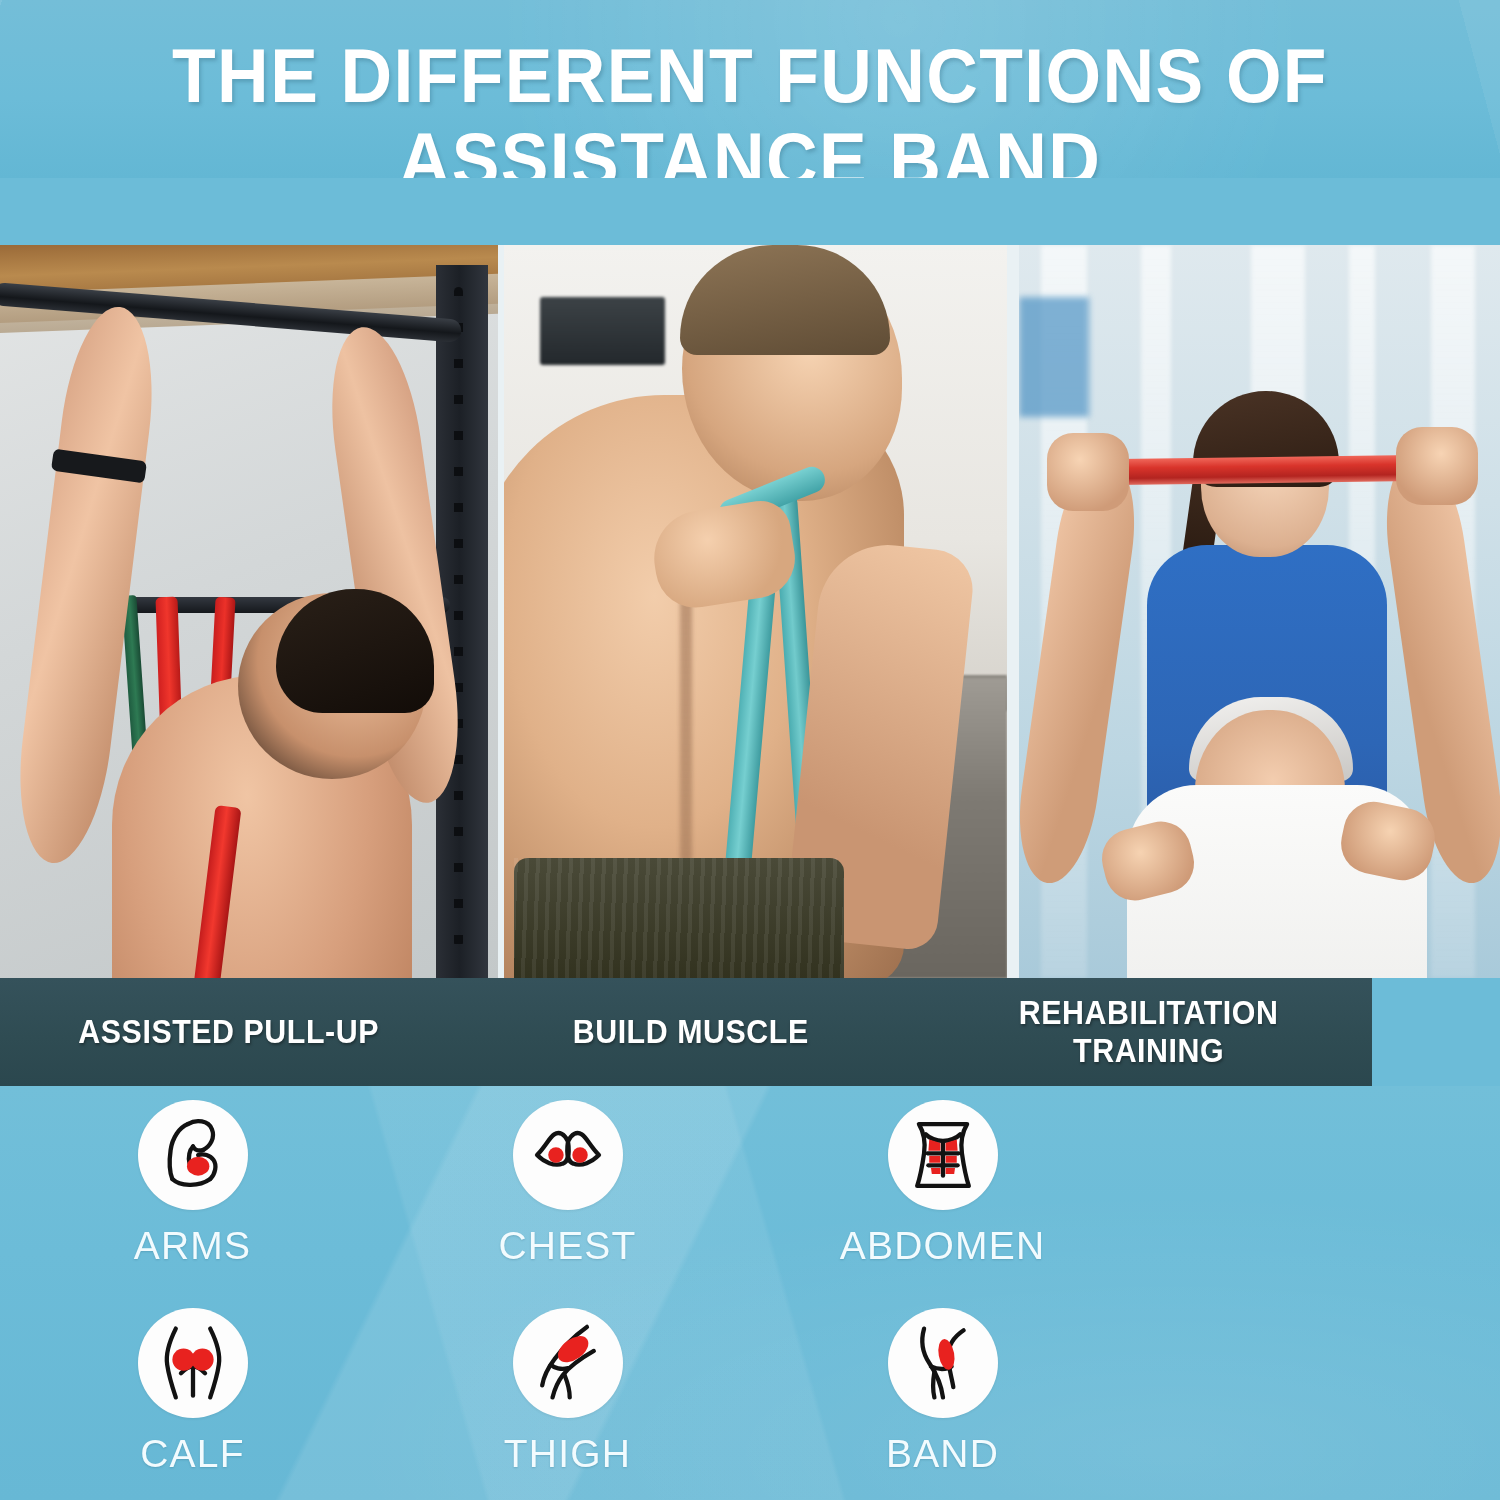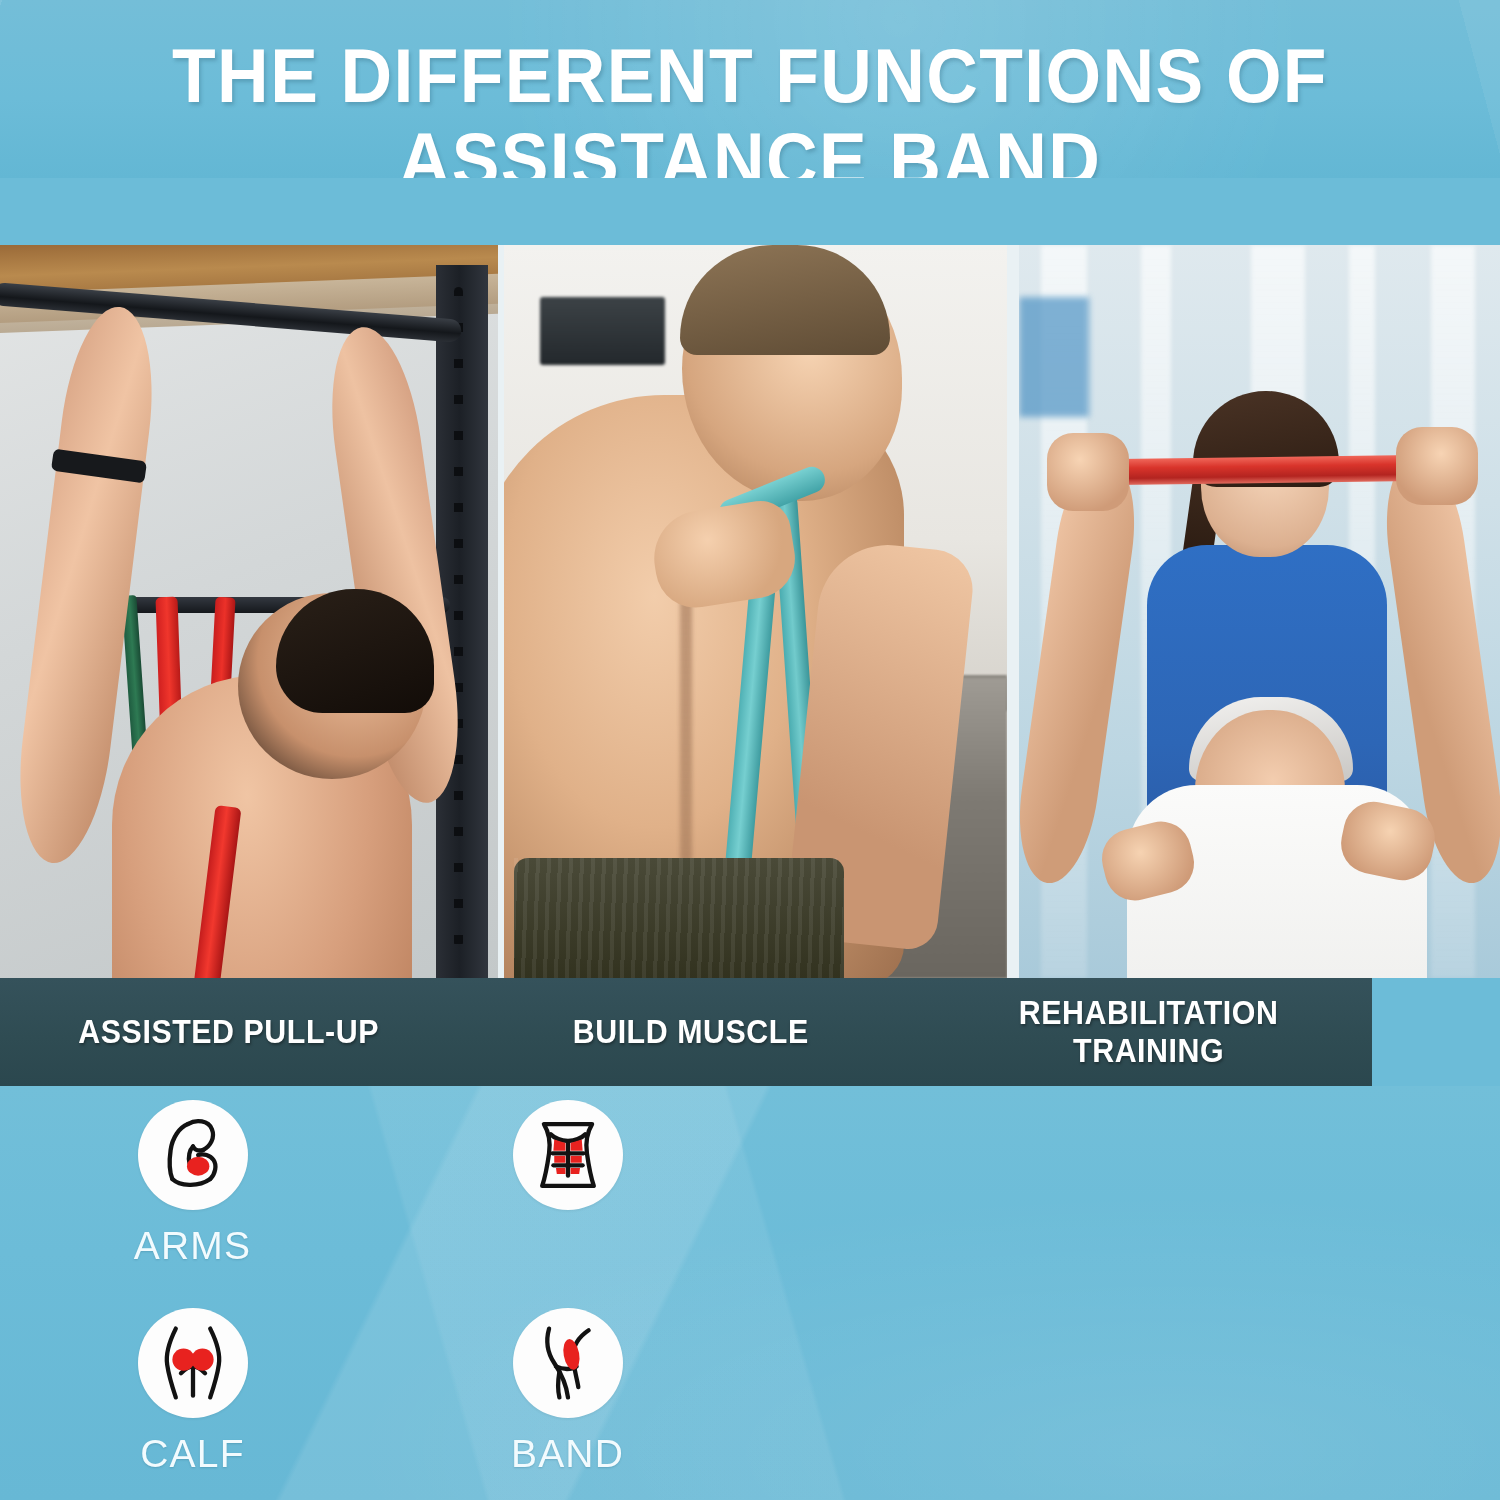--- a/index.html
+++ b/index.html
@@ -306,39 +306,53 @@
             <path d="M70 78 C76 72 78 62 74 56 C70 50 62 48 56 50"></path>
             <path d="M50 40 C46 44 44 52 46 60"></path>
           </g>
           <ellipse cx="56" cy="63" rx="13" ry="11" fill="#e8221f"></ellipse>
         </svg>
       </div>
       <div class="icon-label">ARMS</div>
     </div>
 
 
+    <div class="cell">
+      <div class="circle">
+        <svg width="86" height="86" viewBox="0 0 100 100">
+          <g fill="none" stroke="#121212" stroke-width="5" stroke-linecap="round" stroke-linejoin="round">
+            <path d="M50 34 C46 26 40 22 34 26 C28 30 24 40 14 50 C22 58 34 64 44 60 C50 58 52 48 50 34 Z"></path>
+            <path d="M50 34 C54 26 60 22 66 26 C72 30 76 40 86 50 C78 58 66 64 56 60 C50 58 48 48 50 34 Z"></path>
+          </g>
+          <circle cx="36" cy="50" r="9" fill="#e8221f"></circle>
+          <circle cx="64" cy="50" r="9" fill="#e8221f"></circle>
+        </svg>
+      </div>
+      <div class="icon-label">CHEST</div>
+    </div>
 
     <div class="cell">
       <div class="circle">
         <svg width="86" height="86" viewBox="0 0 100 100">
           <g fill="none" stroke="#121212" stroke-width="5" stroke-linecap="round" stroke-linejoin="round">
             <path d="M22 14 L78 14 C72 24 70 34 72 48 C74 62 76 74 80 86 L20 86 C24 74 26 62 28 48 C30 34 28 24 22 14 Z"></path>
             <path d="M30 26 C40 36 60 36 70 26"></path>
             <path d="M50 34 L50 74"></path>
             <path d="M32 48 L68 48"></path>
               <path d="M33 62 L67 62"></path>
           </g>
           <path d="M34 32 L47 36 L47 45 L33 45 Z" fill="#e8221f"></path>
           <path d="M66 32 L53 36 L53 45 L67 45 Z" fill="#e8221f"></path>
           <path d="M34 51 L47 51 L47 59 L34 59 Z" fill="#e8221f"></path>
           <path d="M66 51 L53 51 L53 59 L66 59 Z" fill="#e8221f"></path>
           <path d="M36 65 L47 65 L47 72 L37 72 Z" fill="#e8221f"></path>
           <path d="M64 65 L53 65 L53 72 L63 72 Z" fill="#e8221f"></path>
         </svg>
       </div>
+      <div class="icon-label">ABDOMEN</div>
     </div>
   </div>
 
   <div class="row row2">
 
 
     <div class="cell">
       <div class="circle">
         <svg width="86" height="86" viewBox="0 0 100 100">
           <g fill="none" stroke="#121212" stroke-width="5" stroke-linecap="round" stroke-linejoin="round">
@@ -347,20 +361,34 @@
             <path d="M36 62 C42 56 46 54 50 54 C54 54 58 56 64 62"></path>
             <path d="M50 56 L50 88"></path>
           </g>
           <circle cx="39" cy="46" r="13" fill="#e8221f"></circle>
           <circle cx="61" cy="46" r="13" fill="#e8221f"></circle>
         </svg>
       </div>
       <div class="icon-label">CALF</div>
     </div>
 
+    <div class="cell">
+      <div class="circle">
+        <svg width="86" height="86" viewBox="0 0 100 100">
+          <g fill="none" stroke="#121212" stroke-width="5" stroke-linecap="round" stroke-linejoin="round">
+            <path d="M72 8 C58 18 44 32 34 46 C28 54 22 64 20 76"></path>
+            <path d="M80 36 C66 44 52 54 44 64 C38 72 34 82 32 90"></path>
+            <path d="M30 52 C34 56 42 58 50 56"></path>
+            <path d="M46 64 C50 74 52 82 52 90"></path>
+          </g>
+          <ellipse cx="56" cy="34" rx="20" ry="12" fill="#e8221f" transform="rotate(-36 56 34)"></ellipse>
+        </svg>
+      </div>
+      <div class="icon-label">THIGH</div>
+    </div>
 
     <div class="cell">
       <div class="circle">
         <svg width="86" height="86" viewBox="0 0 100 100">
           <g fill="none" stroke="#121212" stroke-width="5" stroke-linecap="round" stroke-linejoin="round">
             <path d="M28 10 C24 24 26 38 34 50 C42 62 48 74 50 90"></path>
             <path d="M74 12 C62 20 56 30 56 42 C56 54 60 66 62 78"></path>
             <path d="M36 54 C44 58 54 58 60 54"></path>
             <path d="M40 60 C38 72 38 82 40 90"></path>
           </g>

